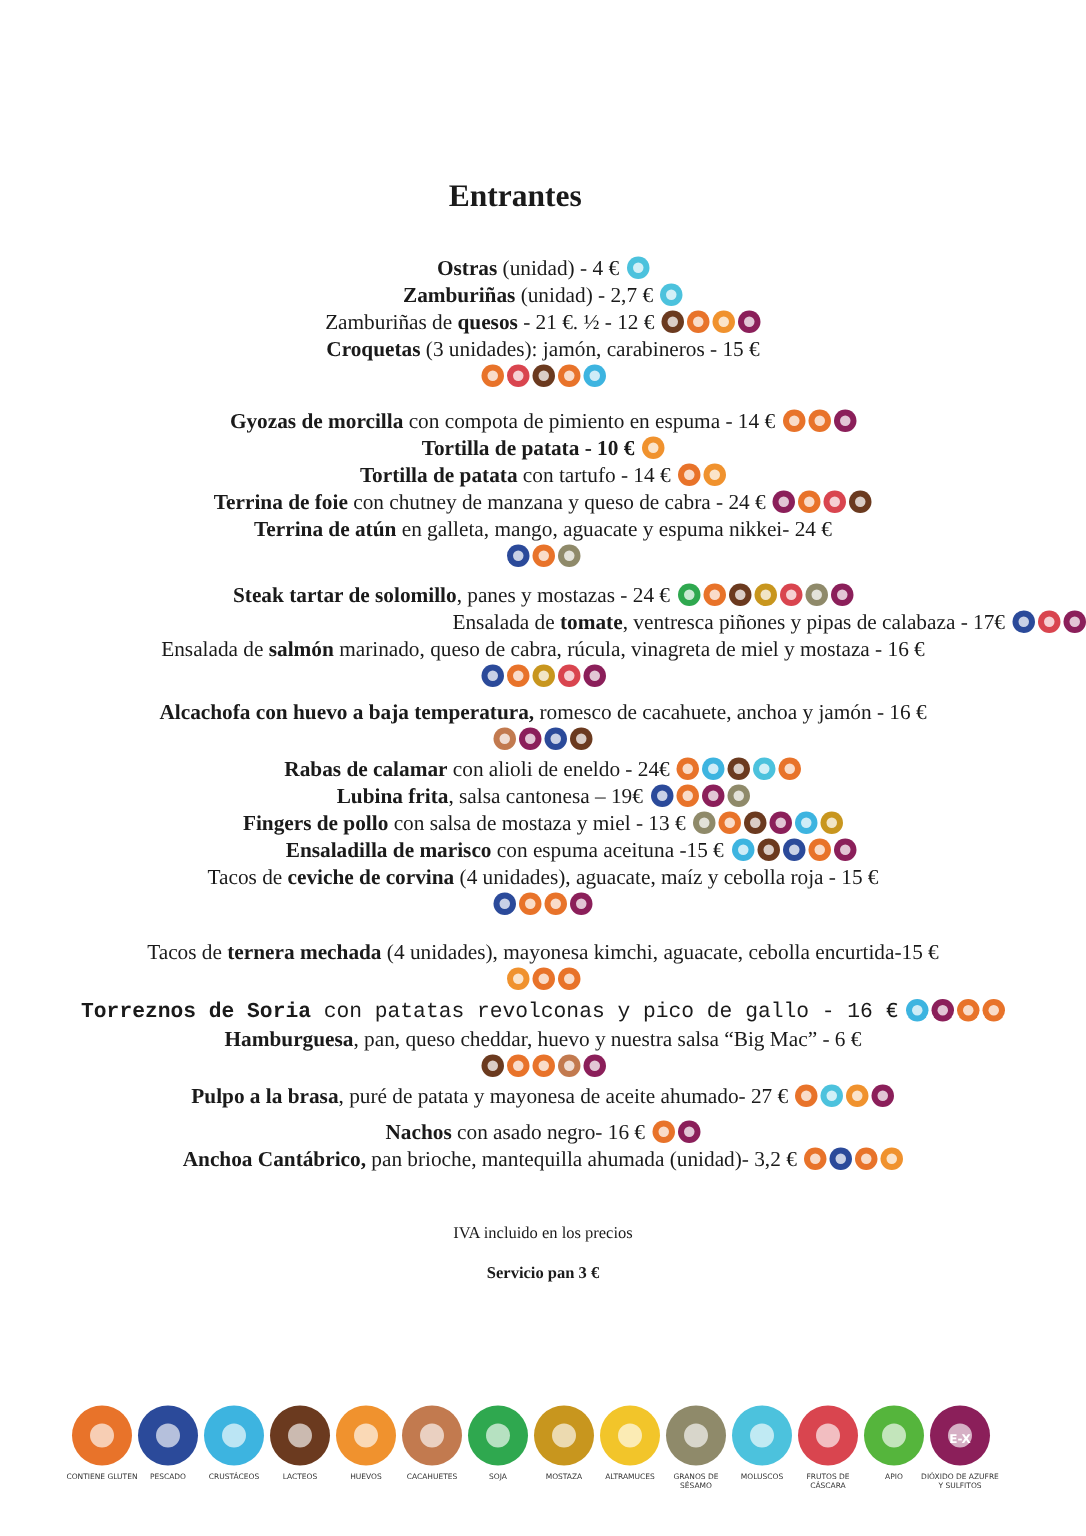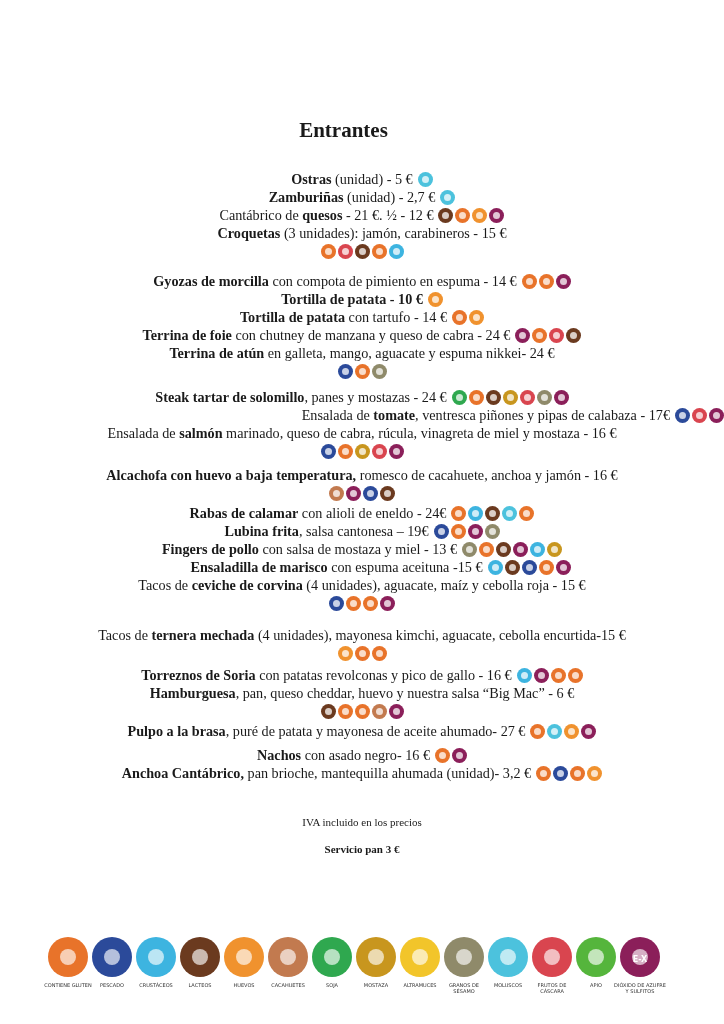--- a/index.html
+++ b/index.html
@@ -19,27 +19,27 @@
   .leg-circle { width: 40px; height: 40px; border-radius: 50%; position: relative; }
   .leg-circle::after { content: ""; position: absolute; left: 12px; top: 12px; width: 16px; height: 16px; border-radius: 50%; background: rgba(255,255,255,0.65); }
   .leg-label { margin-top: 5px; font-family: "DejaVu Sans", sans-serif; font-size: 5px; text-align: center; color: #333; line-height: 6px; width: 52px; }
   .ex-text { position: absolute; top: 18px; left: 0; width: 40px; text-align: center; color: #fff; font-family: "DejaVu Sans", sans-serif; font-size: 8px; font-weight: bold; z-index: 2; }
 </style>
 </head>
 <body>
 
 <div class="title">Entrantes</div>
 <div class="menu" id="menu">
-    <div class="line" style="top: 0px;"><b>Ostras</b><span> (unidad) - 5 €</span><span class="icons">
+    <div class="line" style="top: 0px;"><b>Ostras</b><span> (unidad) - 4 €</span><span class="icons">
         <span class="ico" style="background: rgb(76, 194, 221);"></span>
       </span></div>
     <div class="line" style="top: 18px;"><b>Zamburiñas</b><span> (unidad) - 2,7 €</span><span class="icons">
         <span class="ico" style="background: rgb(76, 194, 221);"></span>
       </span></div>
-    <div class="line" style="top: 36px;"><span>Cantábrico de </span><b>quesos</b><span> - 21 €.            ½ - 12 €</span><span class="icons">
+    <div class="line" style="top: 36px;"><span>Zamburiñas de </span><b>quesos</b><span> - 21 €.            ½ - 12 €</span><span class="icons">
         <span class="ico" style="background: rgb(107, 58, 31);"></span>
         <span class="ico" style="background: rgb(232, 115, 42);"></span>
         <span class="ico" style="background: rgb(240, 146, 46);"></span>
         <span class="ico" style="background: rgb(139, 31, 90);"></span>
       </span></div>
     <div class="line" style="top: 54px;"><b>Croquetas</b><span> (3 unidades): jamón, carabineros - 15 €</span></div>
     <div class="line" style="top: 72px;"><span class="icons solo">
         <span class="ico" style="background: rgb(232, 115, 42);"></span>
         <span class="ico" style="background: rgb(217, 69, 79);"></span>
         <span class="ico" style="background: rgb(107, 58, 31);"></span>
@@ -133,21 +133,21 @@
         <span class="ico" style="background: rgb(232, 115, 42);"></span>
         <span class="ico" style="background: rgb(232, 115, 42);"></span>
         <span class="ico" style="background: rgb(139, 31, 90);"></span>
       </span></div>
     <div class="line" style="top: 456px;"><span>Tacos de </span><b>ternera mechada</b><span> (4 unidades), mayonesa kimchi, aguacate, cebolla encurtida-15 €</span></div>
     <div class="line" style="top: 474px;"><span class="icons solo">
         <span class="ico" style="background: rgb(240, 146, 46);"></span>
         <span class="ico" style="background: rgb(232, 115, 42);"></span>
         <span class="ico" style="background: rgb(232, 115, 42);"></span>
       </span></div>
-    <div class="line" style="top: 496px;"><b>Torreznos de Soria</b><span> con patatas revolconas y pico de gallo - 16 €</span><span class="icons">
+    <div class="line" style="top: 496px; font-family: Liberation Mono, monospace;"><b>Torreznos de Soria</b><span> con patatas revolconas y pico de gallo - 16 €</span><span class="icons">
         <span class="ico" style="background: rgb(61, 180, 224);"></span>
         <span class="ico" style="background: rgb(139, 31, 90);"></span>
         <span class="ico" style="background: rgb(232, 115, 42);"></span>
         <span class="ico" style="background: rgb(232, 115, 42);"></span>
       </span></div>
     <div class="line" style="top: 514px;"><b>Hamburguesa</b><span>, pan, queso cheddar, huevo y nuestra salsa “Big Mac” - 6 €</span></div>
     <div class="line" style="top: 532px;"><span class="icons solo">
         <span class="ico" style="background: rgb(107, 58, 31);"></span>
         <span class="ico" style="background: rgb(232, 115, 42);"></span>
         <span class="ico" style="background: rgb(232, 115, 42);"></span>

